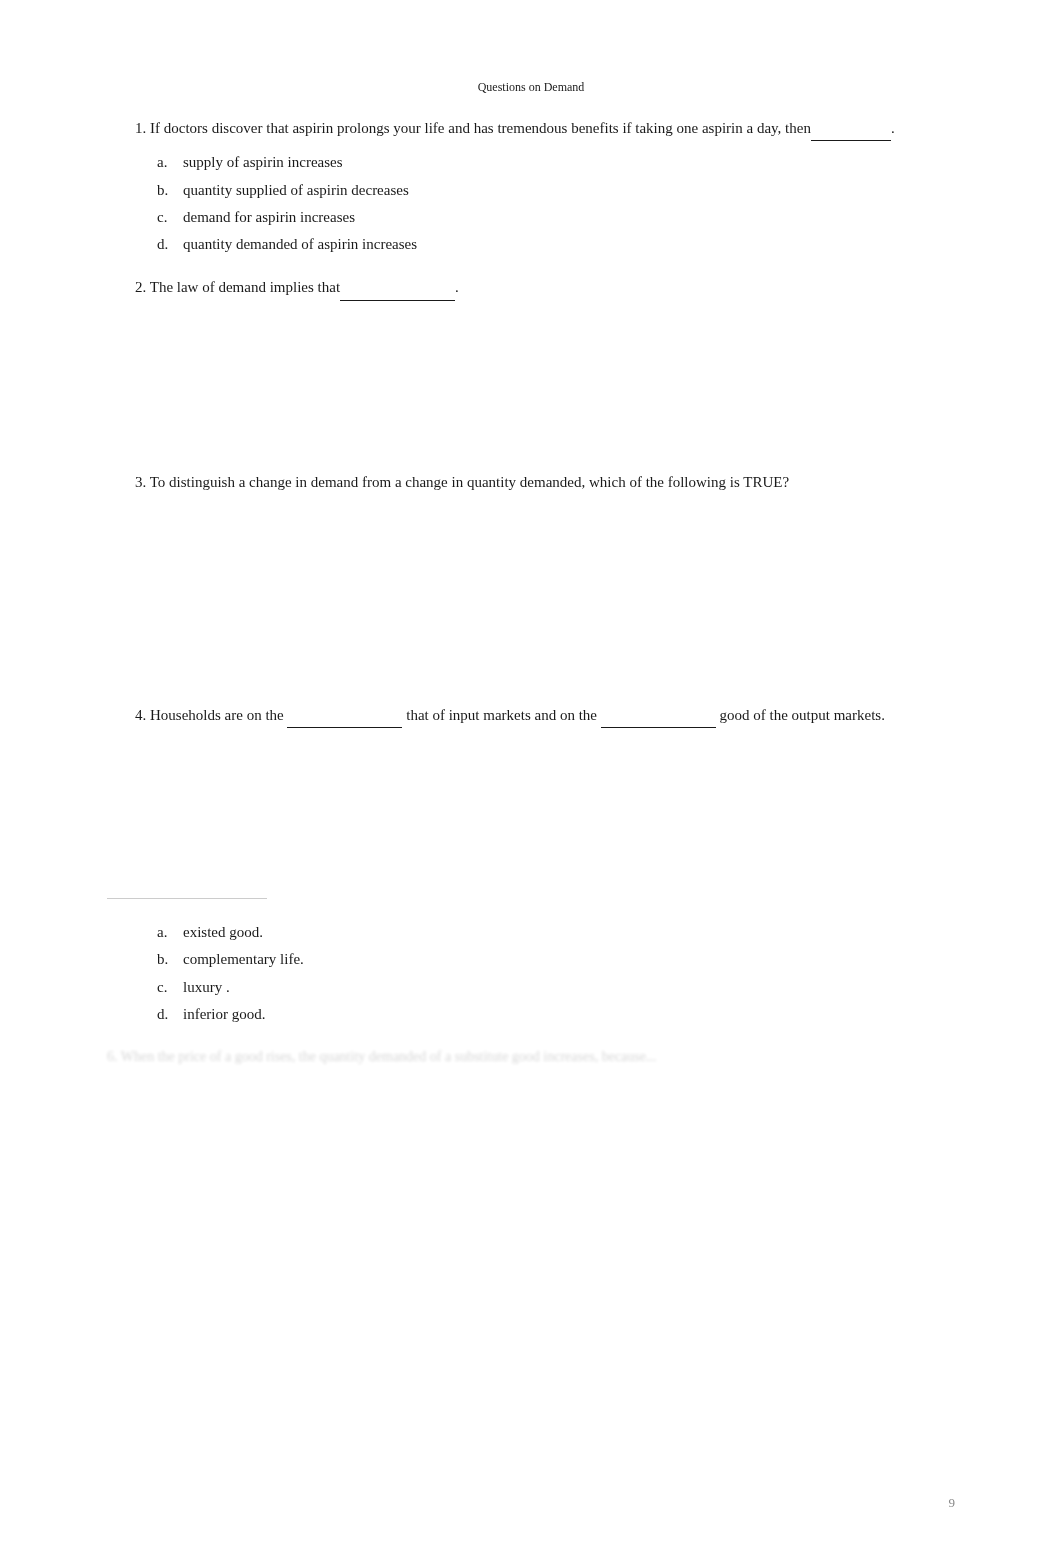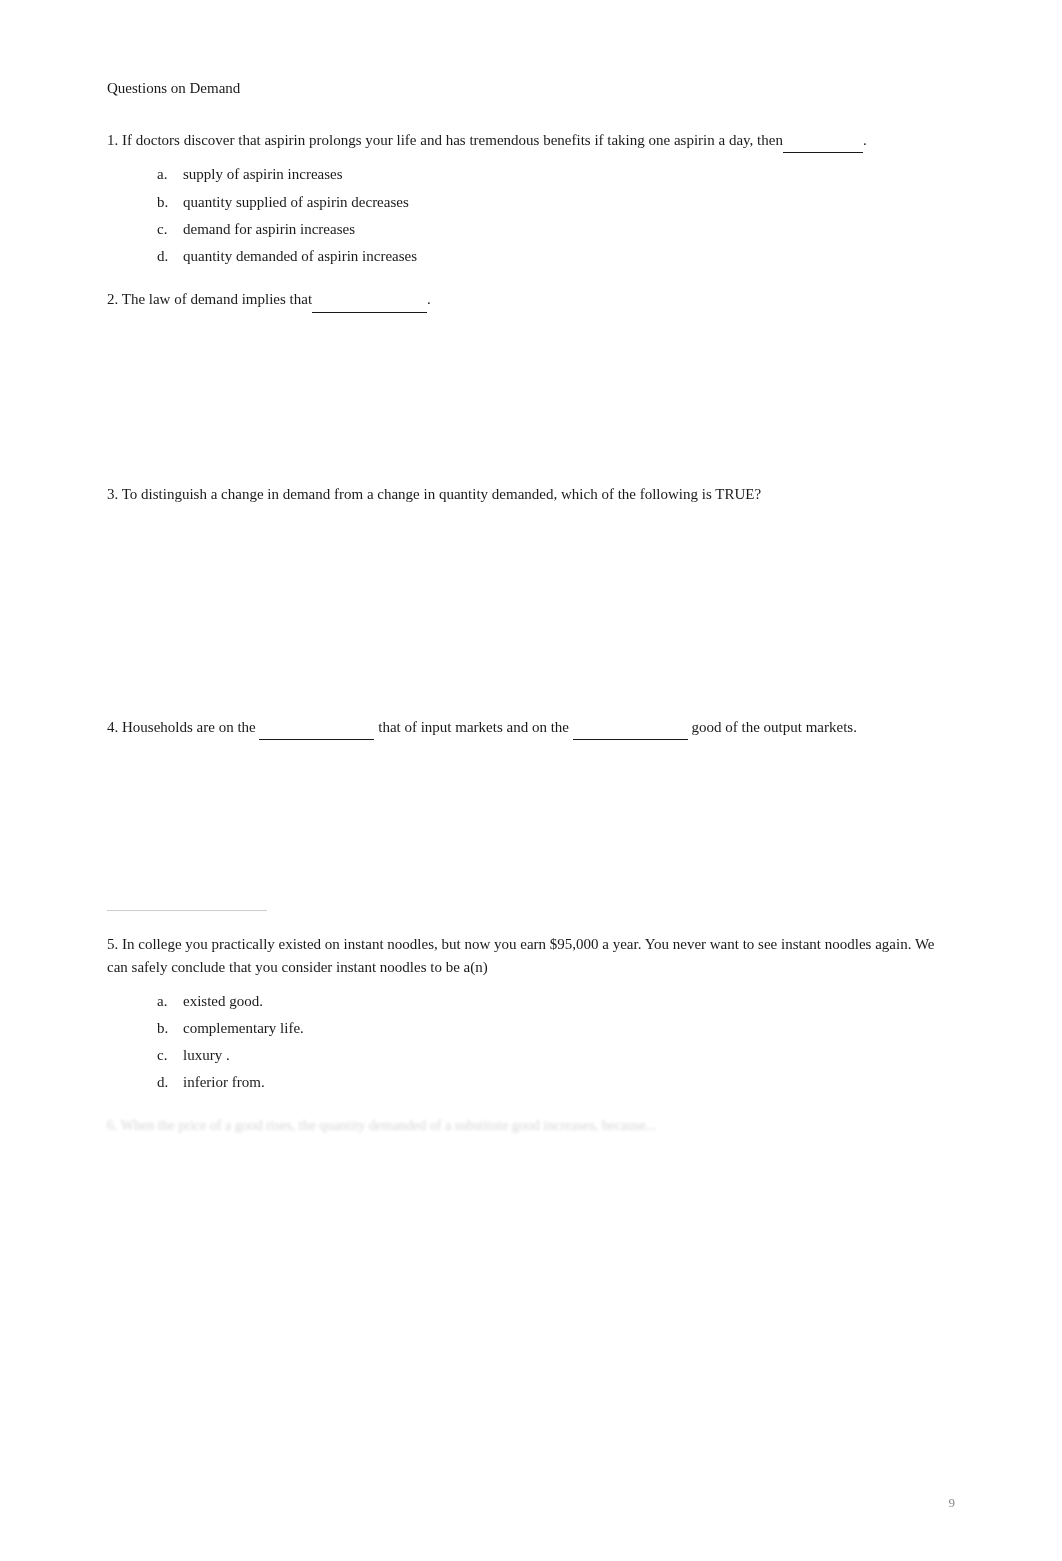--- a/index.html
+++ b/index.html
@@ -12,32 +12,34 @@
       background: #ffffff;
       font-family: 'Times New Roman', Times, serif;
       font-size: 15px;
       color: #1a1a1a;
       width: 1062px;
       min-height: 1561px;
       padding: 80px 107px 80px 107px;
     }
 
     .page-title {
-      font-size: 15px;
-      margin-bottom: 32px;
+      font-size: 12px;
+      margin-bottom: 22px;
       font-weight: normal;
+      text-align: center;
     }
 
     .question-block {
       margin-bottom: 0;
     }
 
     .question-text {
       line-height: 1.55;
       margin-bottom: 10px;
+      margin-left: 28px;
     }
 
     .options-list {
       list-style: none;
       padding-left: 50px;
       margin-bottom: 20px;
     }
 
     .options-list li {
       margin-bottom: 4px;
@@ -140,36 +142,35 @@
   <p class="question-text">
     <span>4. Households are on the</span>&nbsp;<span class="underline-blank-long">&nbsp;&nbsp;&nbsp;&nbsp;&nbsp;&nbsp;&nbsp;&nbsp;&nbsp;&nbsp;&nbsp;&nbsp;</span>&nbsp;<span>that of input markets and on the</span>&nbsp;<span class="underline-blank-long">&nbsp;&nbsp;&nbsp;&nbsp;&nbsp;&nbsp;&nbsp;&nbsp;&nbsp;&nbsp;&nbsp;&nbsp;</span>&nbsp;<span>good of the output markets.</span>
   </p>
 </div>
 
 <div class="spacer-block"></div>
 
 <hr class="separator-line">
 
 <div class="question-block">
-  <p class="question-text">5. In college you practically existed on instant noodles, but now you earn $95,000 a year.  You never want to see instant noodles again.  We can safely conclude that you consider instant noodles to be a(n)</p>
   <ul class="options-list">
     <li>
       <span class="option-label">a.</span>
       <span>existed good.</span>
     </li>
     <li>
       <span class="option-label">b.</span>
       <span>complementary life.</span>
     </li>
     <li>
       <span class="option-label">c.</span>
       <span>luxury .</span>
     </li>
     <li>
       <span class="option-label">d.</span>
-      <span>inferior from.</span>
+      <span>inferior good.</span>
     </li>
   </ul>
 </div>
 
 <div class="question-6-blurred">6. When the price of a good rises, the quantity demanded of a substitute good increases, because...</div>
 
 <div class="page-number">9</div>
 
 </body></html>

